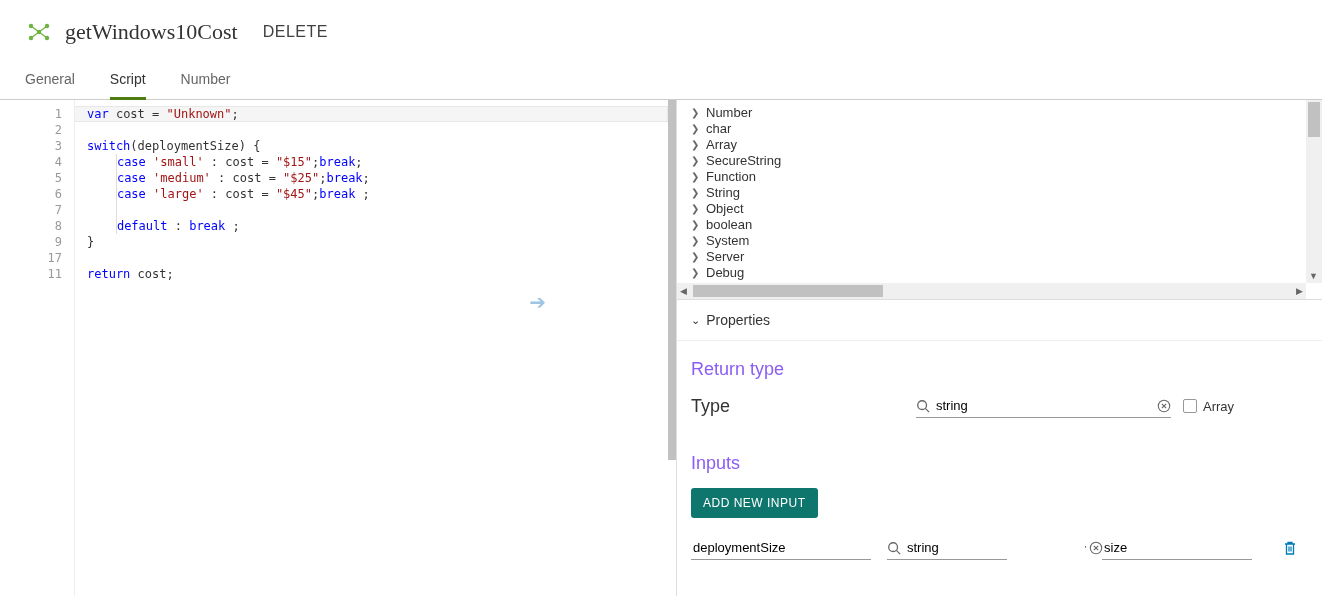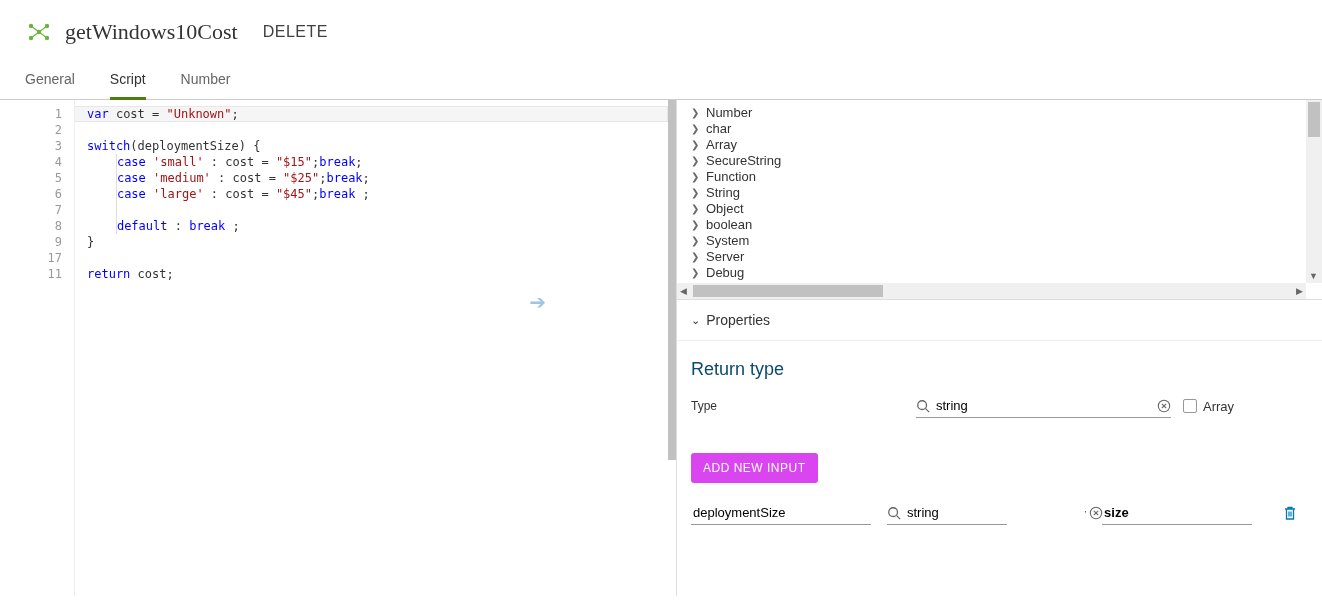--- a/index.html
+++ b/index.html
@@ -34,36 +34,36 @@
 .tree-vscroll .thumb { position: absolute; right: 2px; top: 2px; width: 12px; height: 35px; background: #c1c1c1; }
 .tree-vscroll .arr { position: absolute; left: 3px; font-size: 9px; color: #666; }
 .tree-hscroll { position: absolute; left: 0; right: 16px; bottom: 0; height: 16px; background: #f0f0f0; }
 .tree-hscroll .thumb { position: absolute; left: 16px; top: 2px; height: 12px; width: 190px; background: #c1c1c1; }
 .tree-hscroll .arr { position: absolute; top: 3px; font-size: 9px; color: #666; }
 
 .props-header { padding: 12px 14px; border-bottom: 1px solid #eee; display: flex; align-items: center; font-size: 14px; font-weight: 500; cursor: pointer; }
 .props-header .chev { margin-right: 6px; font-size: 11px; }
 
 .props-body { padding: 18px 14px; overflow: auto; flex: 1; }
-.section-title { font-size: 18px; font-weight: 400; color: #0c4a6e; margin-bottom: 14px; }
+.section-title { font-size: 18px; font-weight: 400; color: #8b5cf6; margin-bottom: 14px; }
 .row { display: flex; align-items: center; margin-bottom: 18px; }
-.row .lbl { width: 225px; font-size: 12px; color: #333; }
+.row .lbl { width: 225px; font-size: 18px; color: #333; }
 .input-search { display: flex; align-items: center; border-bottom: 1px solid #999; width: 255px; position: relative; }
 .input-search .sicon { color: #666; margin-right: 4px; }
 .input-search input { border: none; outline: none; flex: 1; font-size: 13px; padding: 4px 2px; }
 .input-search .clr { color: #666; cursor: pointer; margin-left: 4px; }
 .checkbox { display: inline-flex; align-items: center; margin-left: 12px; }
 .checkbox .box { width: 14px; height: 14px; border: 1px solid #999; border-radius: 2px; margin-right: 6px; }
-.btn-primary { background: #d946ef; color: #fff; border: none; padding: 8px 12px; font-size: 12px; font-weight: 500; letter-spacing: 0.5px; border-radius: 3px; cursor: pointer; }
+.btn-primary { background: #0f766e; color: #fff; border: none; padding: 8px 12px; font-size: 12px; font-weight: 500; letter-spacing: 0.5px; border-radius: 3px; cursor: pointer; }
 .inputs-section { margin-top: 35px; }
 .input-row { display: flex; align-items: center; margin-top: 18px; gap: 16px; }
 .text-field { border: none; border-bottom: 1px solid #999; outline: none; font-size: 13px; padding: 4px 2px; }
 .name-field { width: 180px; }
 .type-field { width: 120px; }
-.desc-field { width: 150px; font-weight: bold; }
+.desc-field { width: 150px; }
 .trash { color: #0079b8; cursor: pointer; margin-left: auto; margin-right: 10px; }
 svg { display: block; }
 </style>
 </head>
 <body>
 
 <div class="header">
   <svg class="logo" viewBox="0 0 28 28">
     <circle cx="14" cy="14" r="2.2" fill="#6db33f"></circle>
     <circle cx="6" cy="8" r="2.2" fill="#6db33f"></circle>
@@ -191,20 +191,21 @@
               </svg>
           </span>
         </div>
         <label class="checkbox">
           <span class="box"></span>
           <span>Array</span>
         </label>
       </div>
 
       <div class="inputs-section">
+        <div class="section-title">Inputs</div>
         <button class="btn-primary">ADD NEW INPUT</button>
 
         <div class="input-row">
           <input class="text-field name-field" value="deploymentSize" style="">
           <div class="input-search type-field">
             <span class="sicon">
               <svg width="14" height="14" viewBox="0 0 16 16">
                   <circle cx="7" cy="7" r="5" fill="none" stroke="#666" stroke-width="1.5"></circle>
                   <line x1="11" y1="11" x2="15" y2="15" stroke="#666" stroke-width="1.5"></line>
                 </svg>

